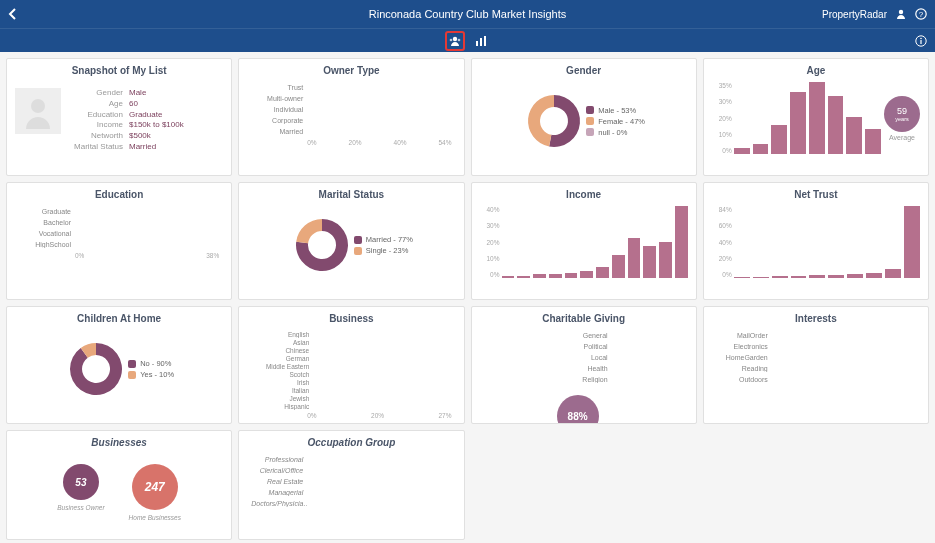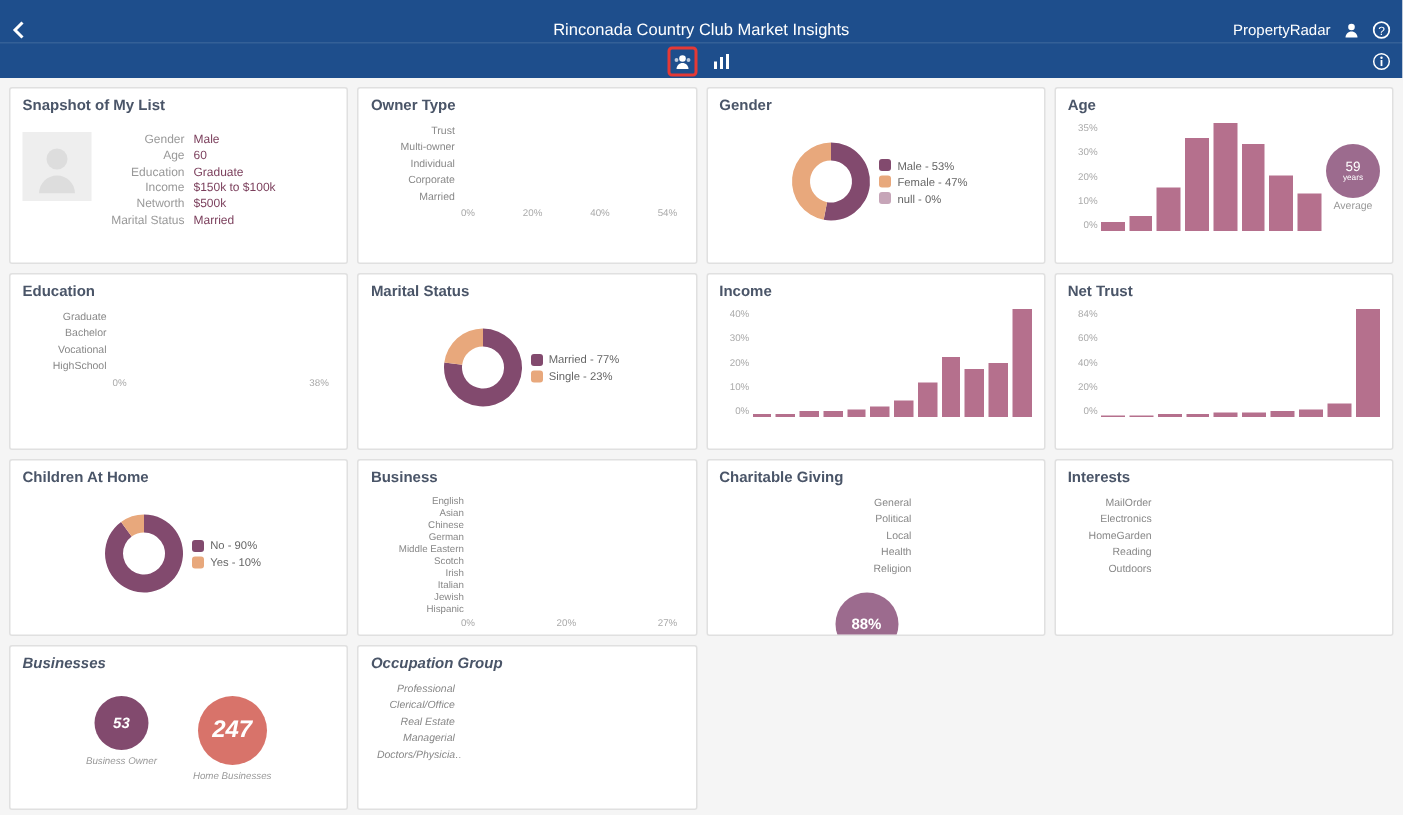--- a/index.html
+++ b/index.html
@@ -1,31 +1,31 @@
 <!DOCTYPE html>
 <html><head>
 <meta charset="utf-8">
 <style>
   * { box-sizing: border-box; margin: 0; padding: 0; }
   body { font-family: -apple-system, Helvetica, Arial, sans-serif; background: #f5f5f5; font-size: 10px; color: #333; }
   
-  .header { background: #1E4E8C; color: #fff; height: 20px; display: flex; padding: 14px 8px; position: relative; }
+  .header { background: #1E4E8C; color: #fff; height: 20px; display: flex; align-items: center; padding: 14px 8px; position: relative; }
   .header .back { position: absolute; left: 8px; cursor: pointer; }
   .header .title { flex: 1; text-align: center; font-size: 11px; font-weight: 500; }
   .header .right { position: absolute; right: 8px; display: flex; align-items: center; gap: 8px; font-size: 10px; }
   
   .subbar { background: #1E4E8C; height: 24px; border-top: 1px solid rgba(255,255,255,0.1); display: flex; align-items: center; justify-content: center; position: relative; }
   .subbar .icon-btn { width: 20px; height: 20px; display: flex; align-items: center; justify-content: center; color: #fff; cursor: pointer; }
   .subbar .highlight { border: 2px solid #E53935; border-radius: 3px; padding: 1px; }
   .subbar .info { position: absolute; right: 8px; color: #fff; }
   
   .grid { display: grid; grid-template-columns: repeat(4, 1fr); gap: 6px; padding: 6px; }
   .card { background: #fff; border: 1px solid #e0e0e0; border-radius: 2px; padding: 6px 8px 8px; height: 118px; overflow: hidden; }
   .card.short { height: 110px; font-style: italic; }
-  .card h3 { text-align: left; font-size: 10px; font-weight: 600; color: #4A5568; margin-bottom: 6px; }
+  .card h3 { text-align: center; font-size: 10px; font-weight: 600; color: #4A5568; margin-bottom: 6px; }
   
   .snapshot-body { display: flex; gap: 8px; align-items: flex-start; padding-top: 6px; }
   .avatar { width: 46px; height: 46px; background: #eee; display: flex; align-items: center; justify-content: center; }
   .snap-table { font-size: 8px; line-height: 1.35; }
   .snap-table .row { display: flex; }
   .snap-table .lbl { color: #999; text-align: right; width: 60px; padding-right: 6px; }
   .snap-table .val { color: #7B3F5C; font-weight: 500; }
   
   
   .hbar-chart { padding: 0 4px; }
@@ -472,21 +472,21 @@
   </div>
 
   <div class="card short">
     <h3>Businesses</h3>
     <div class="biz-wrap" id="chart-businesses">
         <div class="biz-item">
           <div class="biz-circle" style="width:36px;height:36px;background:#824A6E;font-size:10px">53</div>
           <div class="biz-lbl">Business Owner</div>
         </div>
         <div class="biz-item">
-          <div class="biz-circle" style="width:46px;height:46px;background:#D8736A;font-size:16px">247</div>
+          <div class="biz-circle" style="width:46px;height:46px;background:#D8736A;font-size:12px">247</div>
           <div class="biz-lbl">Home Businesses</div>
         </div>
       </div>
   </div>
 
   <div class="card short">
     <h3>Occupation Group</h3>
     <div class="hbar-chart hbar-low" id="chart-occupation">
         <div class="hbar-row">
           <span class="lbl">Professional</span>

